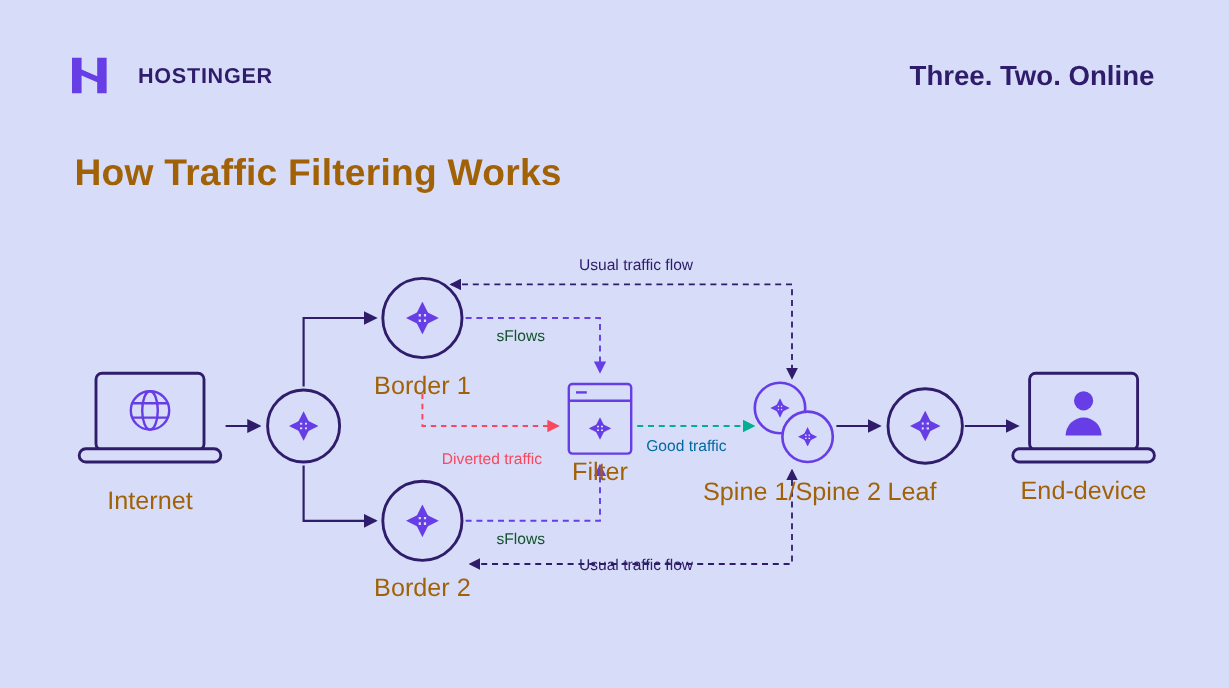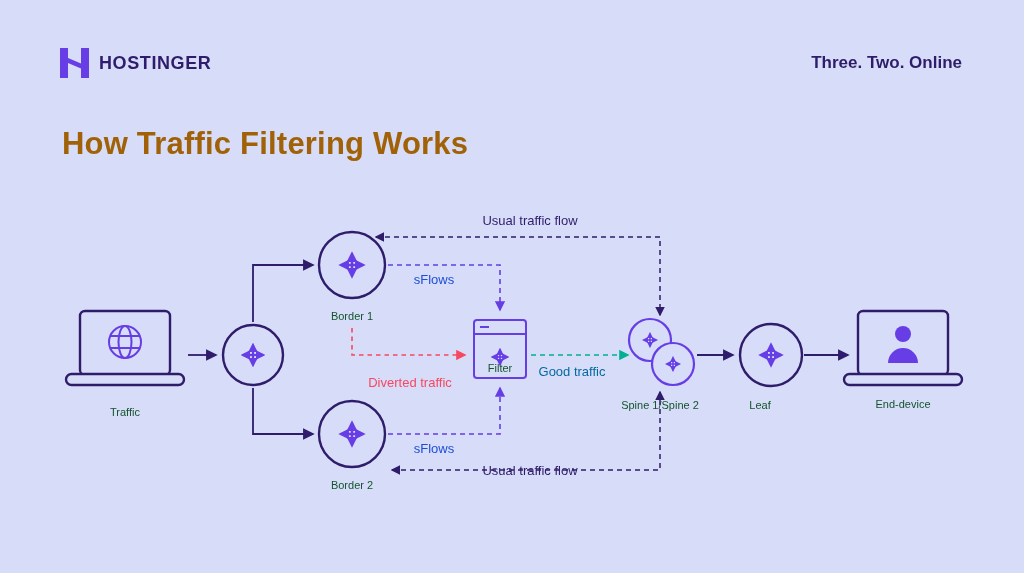--- a/index.html
+++ b/index.html
@@ -3,30 +3,30 @@
 <meta charset="utf-8">
 <style>
   html,body{margin:0;padding:0;}
   body{
     width:1024px;height:573px;position:relative;overflow:hidden;
     background:#d7ddf9;
     font-family:"Liberation Sans","DejaVu Sans",sans-serif;
     color:#2f1c6a;
   }
   .header{position:absolute;left:60px;right:62px;top:48px;display:flex;justify-content:space-between;align-items:center;}
-  .logo{display:flex;align-items:center;gap:10px;}
+  .logo{display:flex;align-items:center;gap:26px;}
   .brand{font-size:18px;font-weight:700;letter-spacing:.6px;color:#2f1c6a;}
-  .tagline{font-size:17px;font-weight:700;color:#2f1c6a;}
+  .tagline{font-size:23px;font-weight:700;color:#2f1c6a;}
   h1.title{position:absolute;left:62px;top:126px;margin:0;font-size:31px;font-weight:700;color:#a16207;letter-spacing:.2px;}
   .diagram{position:absolute;left:0;top:0;width:1024px;height:573px;}
   .scene{position:absolute;left:0;top:0;}
   .lbl{position:absolute;transform:translateX(-50%);white-space:nowrap;text-align:right;}
-  .node-lbl{font-size:11px;font-weight:500;color:#14532d;}
+  .node-lbl{font-size:21px;font-weight:500;color:#a16207;}
   .flow-lbl{font-size:13px;font-weight:500;}
-  .c-purple{color:#1d4ed8;}
+  .c-purple{color:#14532d;}
   .c-dark{color:#2f1c6a;}
   .c-red{color:#f8475f;margin-top:11px;}
   .c-green{color:#0369a1;}
 </style>
 </head>
 <body>
 
 <div class="header">
   <div class="logo">
     <svg width="29" height="30" viewBox="0 0 29 30">
@@ -134,24 +134,24 @@
     <g>
       <rect x="858" y="311" width="90" height="64" rx="5" fill="none" stroke="#2f1c6a" stroke-width="2.4"></rect>
       <g fill="#673de6">
         <circle cx="903" cy="334" r="8"></circle>
         <path d="M888 363 a15 15 0 0 1 30 0 z"></path>
       </g>
       <rect x="844" y="374" width="118" height="11" rx="5.5" fill="#d7ddf9" stroke="#2f1c6a" stroke-width="2.4"></rect>
     </g>
   </svg>
 
-  <div class="lbl node-lbl" style="left:125px;top:406px">Traffic</div>
+  <div class="lbl node-lbl" style="left:125px;top:406px">Internet</div>
   <div class="lbl node-lbl" style="left:352px;top:310px">Border 1</div>
   <div class="lbl node-lbl" style="left:352px;top:479px">Border 2</div>
-  <div class="lbl node-lbl" style="left:500px;top:362px">Filter</div>
+  <div class="lbl node-lbl" style="left:500px;top:382px">Filter</div>
   <div class="lbl node-lbl" style="left:660px;top:399px">Spine 1/Spine 2</div>
   <div class="lbl node-lbl" style="left:760px;top:399px">Leaf</div>
   <div class="lbl node-lbl" style="left:903px;top:398px">End-device</div>
 
   <div class="lbl flow-lbl c-purple" style="left:434px;top:272px">sFlows</div>
   <div class="lbl flow-lbl c-purple" style="left:434px;top:441px">sFlows</div>
   <div class="lbl flow-lbl c-red" style="left:410px;top:364px">Diverted traffic</div>
   <div class="lbl flow-lbl c-green" style="left:572px;top:364px">Good traffic</div>
   <div class="lbl flow-lbl c-dark" style="left:530px;top:213px">Usual traffic flow</div>
   <div class="lbl flow-lbl c-dark" style="left:530px;top:463px">Usual traffic flow</div>

